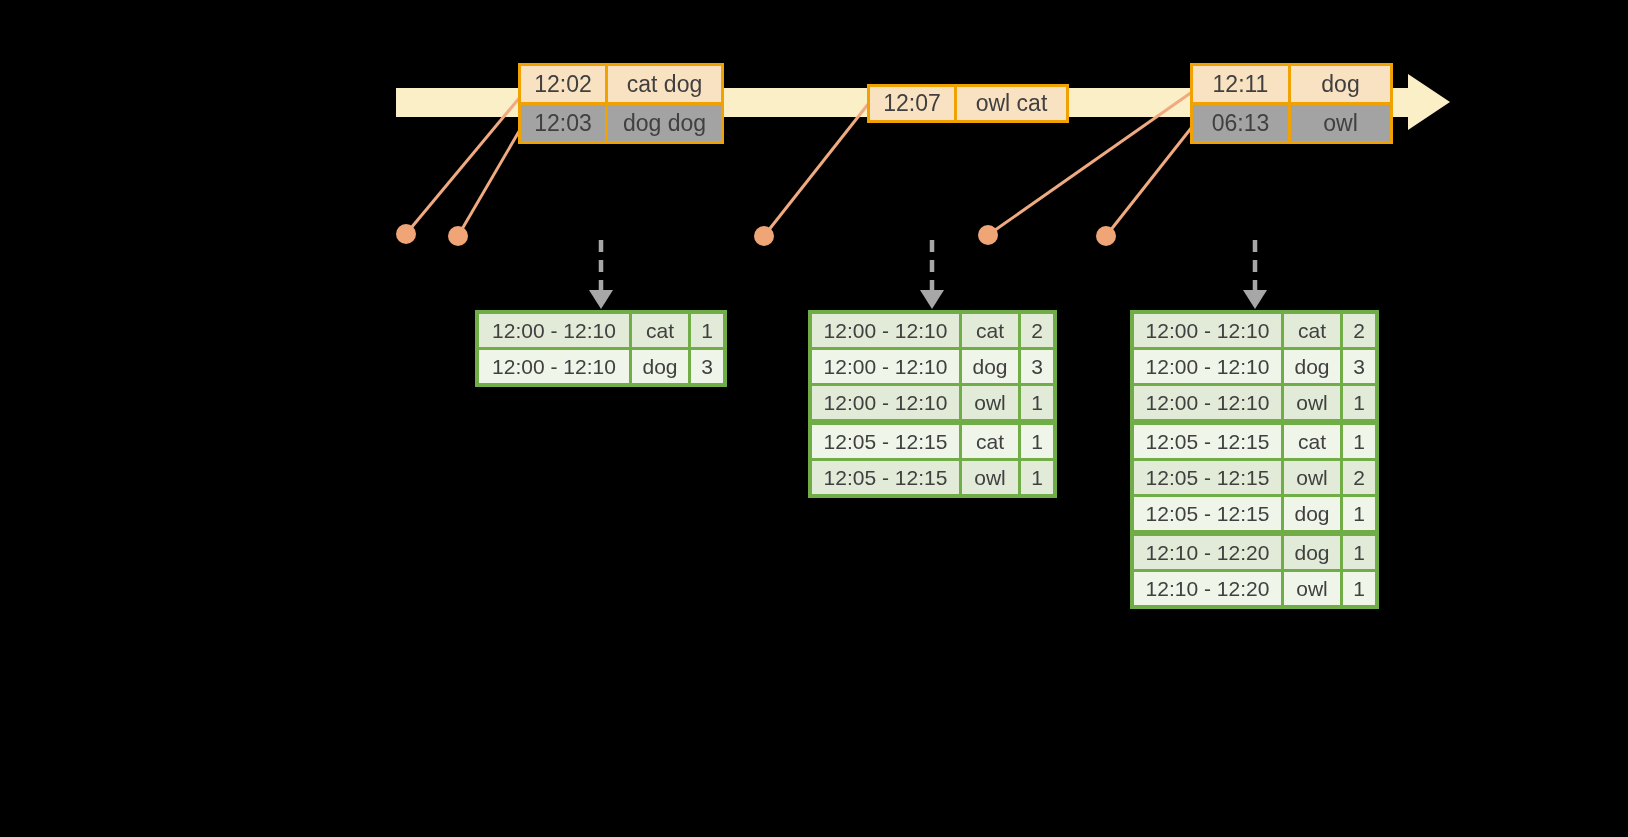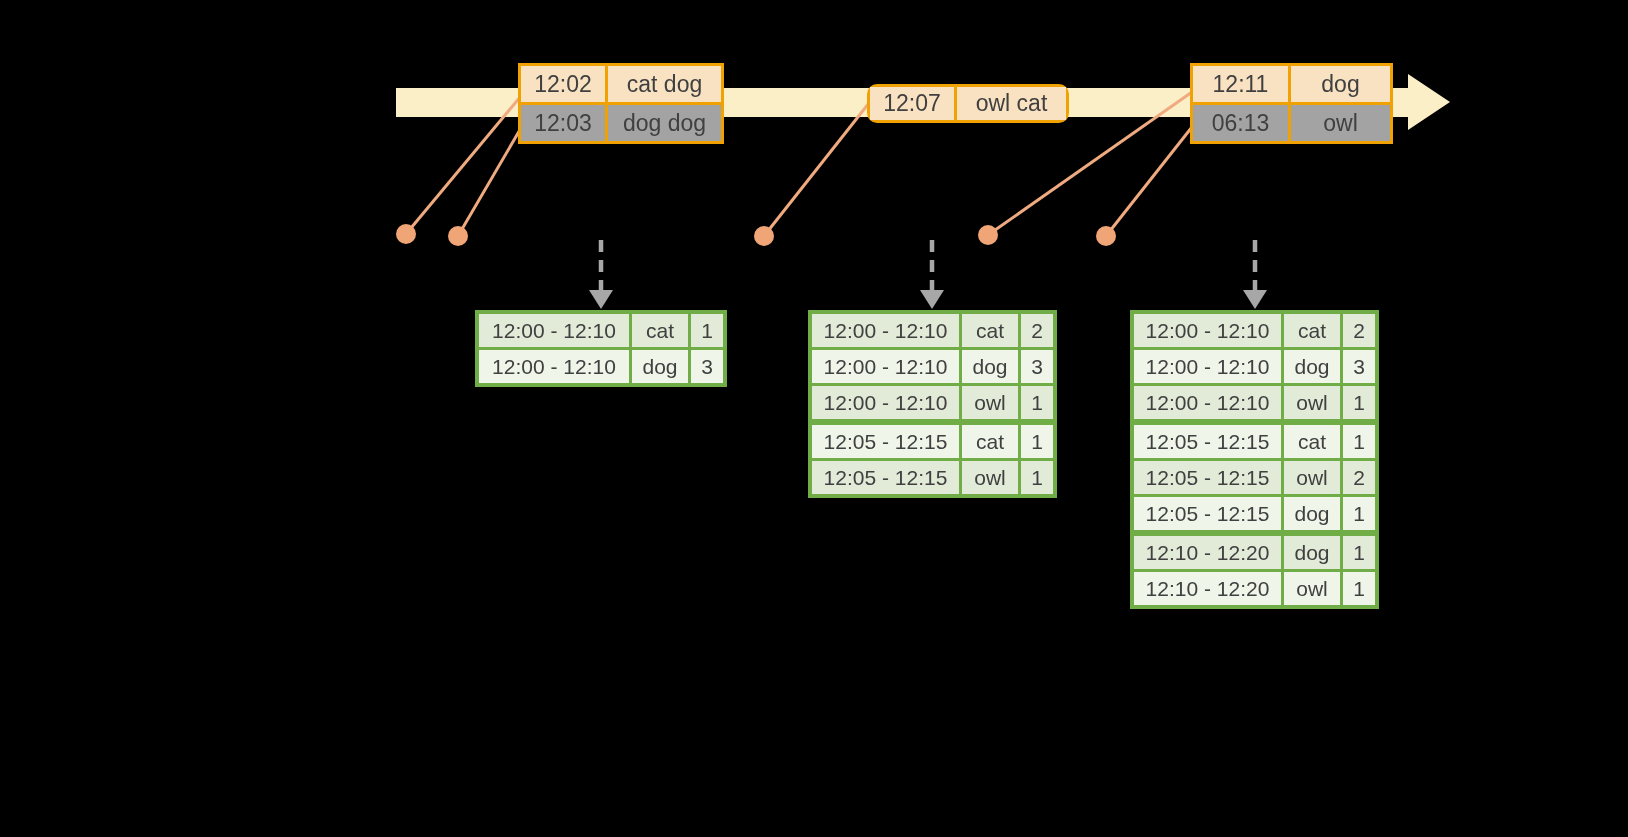--- a/index.html
+++ b/index.html
@@ -72,21 +72,21 @@
     <div class="row dark">
       <div class="cell time">12:02</div>
       <div class="cell words">cat dog</div>
     </div>
     <div class="row light">
       <div class="cell time">12:03</div>
       <div class="cell words">dog dog</div>
     </div>
   </div>
 
-  <div class="etable" style="left:867px;top:84px;width:202px;height:39px;border-radius:10px;">
+  <div class="etable" style="left:867px;top:84px;width:202px;height:39px;">
     <div class="row dark">
       <div class="cell time">12:07</div>
       <div class="cell words">owl cat</div>
     </div>
   </div>
 
   <div class="etable t3" style="left:1190px;top:63px;width:203px;height:81px;">
     <div class="row dark">
       <div class="cell time">12:11</div>
       <div class="cell words">dog</div>

